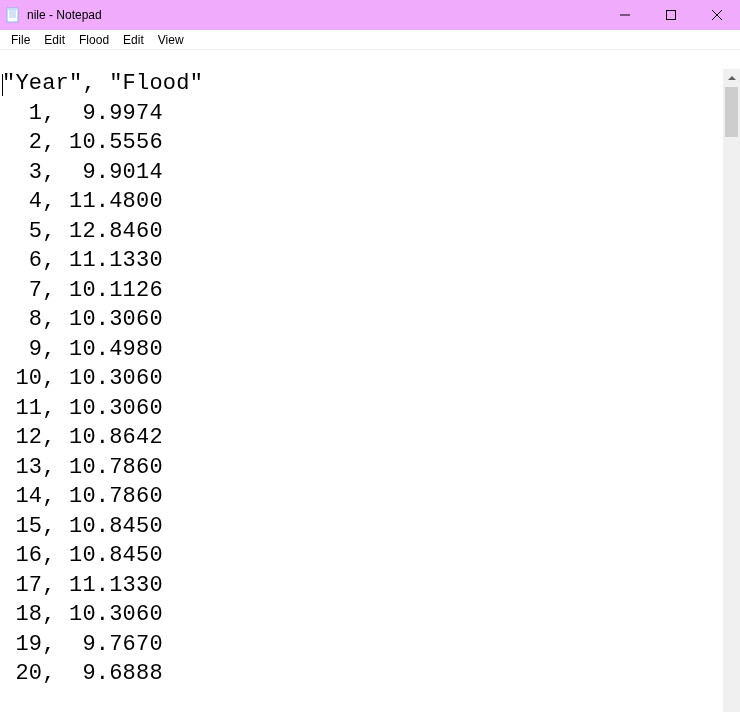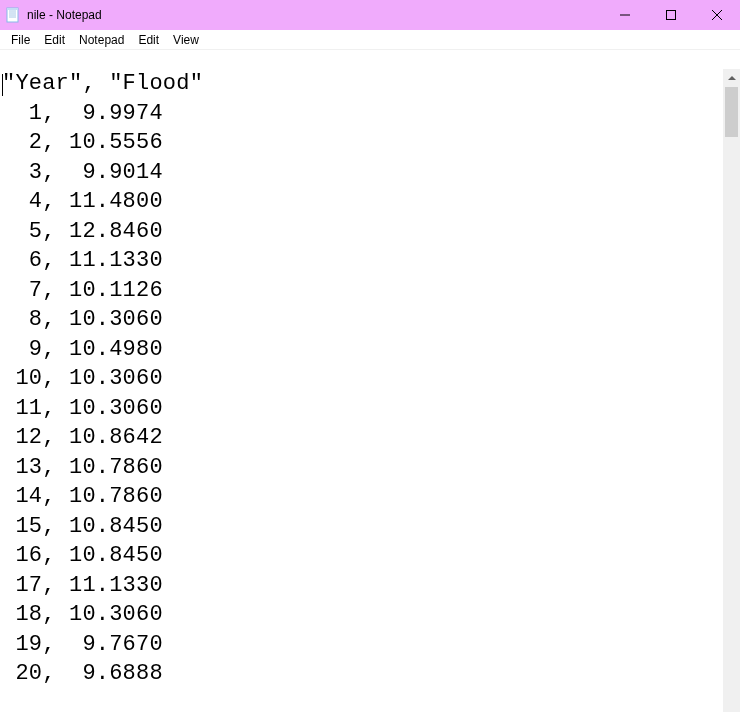--- a/index.html
+++ b/index.html
@@ -152,21 +152,21 @@
           <line x1="0" y1="0" x2="10" y2="10" stroke="#000" stroke-width="1"></line>
           <line x1="10" y1="0" x2="0" y2="10" stroke="#000" stroke-width="1"></line>
         </svg>
     </div>
   </div>
 </div>
 
 <div class="menubar">
   <span class="menu-item">File</span>
   <span class="menu-item">Edit</span>
-  <span class="menu-item">Notepad</span>
+  <span class="menu-item">Flood</span>
   <span class="menu-item">Edit</span>
   <span class="menu-item">View</span>
 </div>
 
 <div class="content-area">
   <div class="text-content" id="text-content"><span class="caret"></span>"Year", "Flood"
   1,  9.9974
   2, 10.5556
   3,  9.9014
   4, 11.4800

